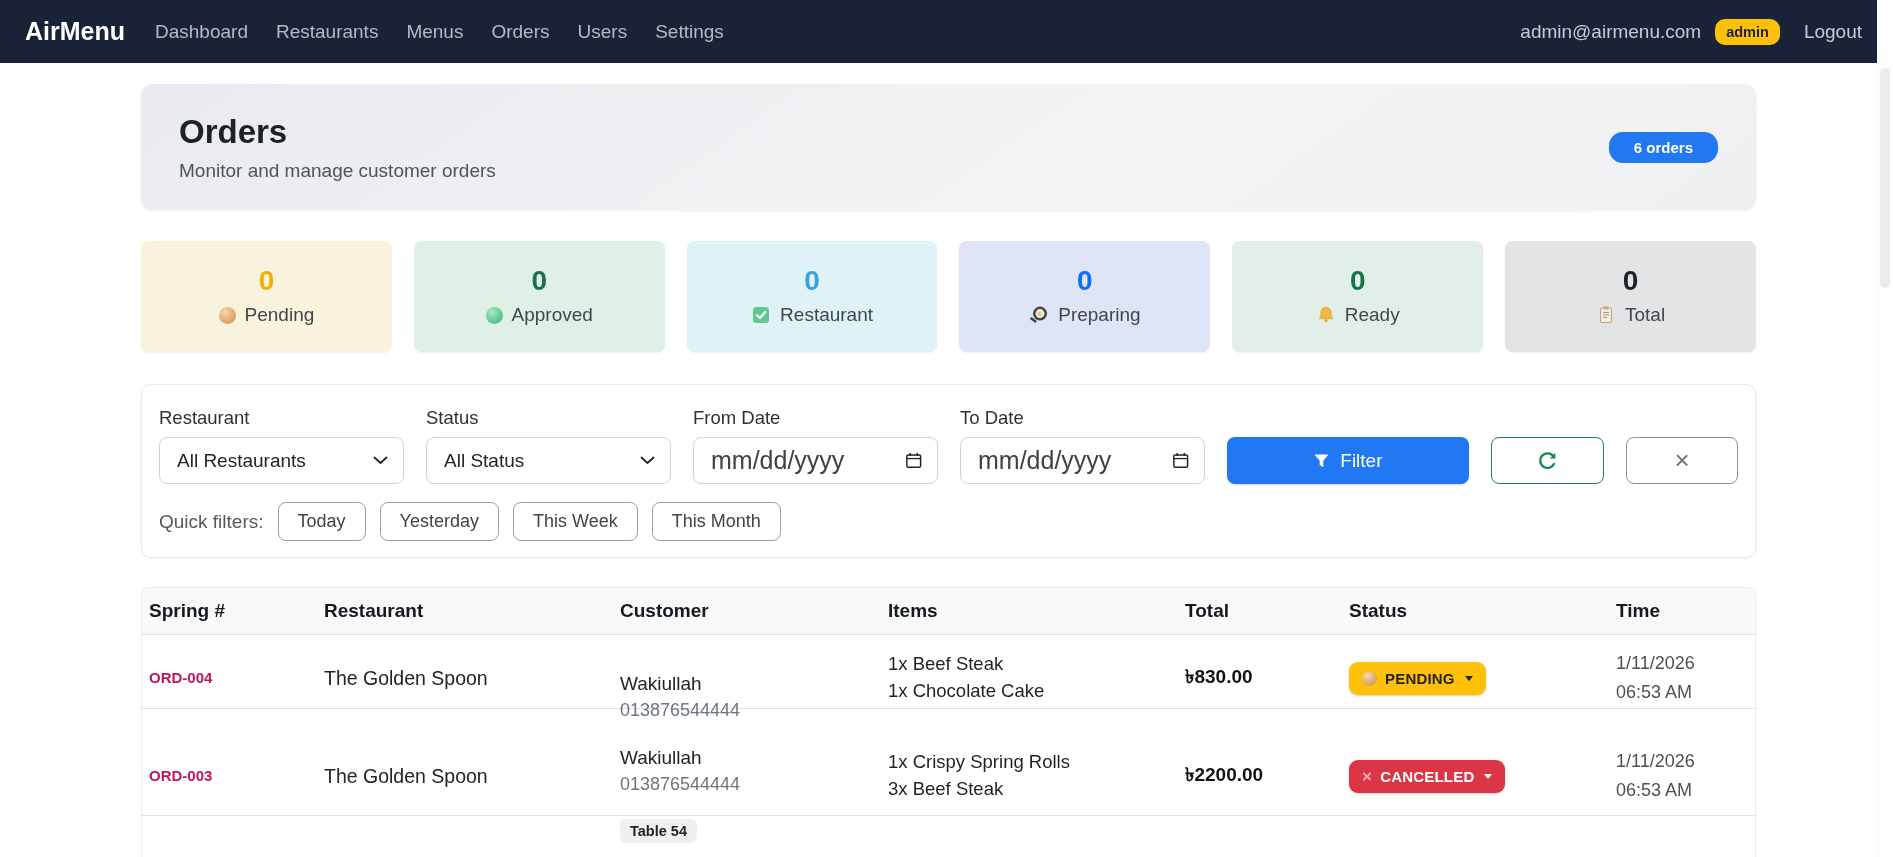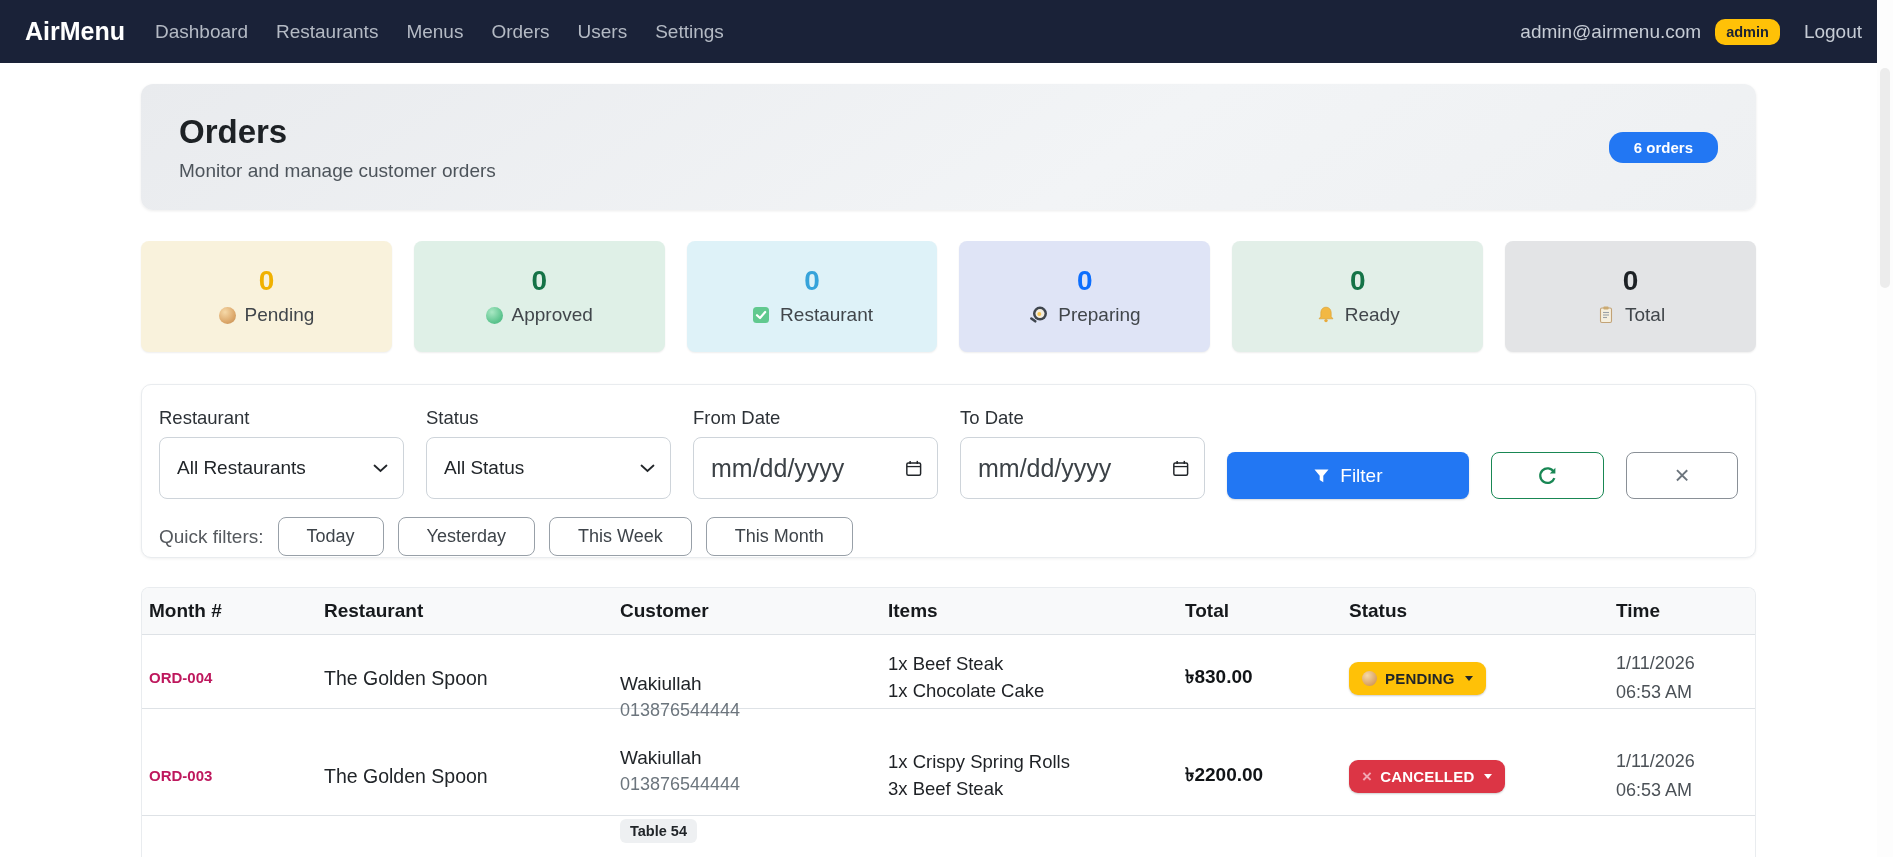--- a/index.html
+++ b/index.html
@@ -55,34 +55,34 @@
   .sphere.green { background:radial-gradient(circle at 35% 30%, #a9e8c4, #5cc48e 65%, #48b27c); }
   .sphere.small { width:15px; height:15px; }
   .icon-svg { display:inline-block; vertical-align:middle; }
 
   
   .filters-card { margin-top:32px; background:#fff; border:1px solid #e9ecef; border-radius:10px;
     box-shadow:0 1px 3px rgba(0,0,0,.06); padding:22px 17px 22px 17px; height:174px; }
   .filters-row { display:flex; gap:22px; align-items:flex-end; }
   .field { display:flex; flex-direction:column; gap:8px; }
   .field-label { font-size:18.5px; color:#2d3237; }
-  .control { width:245px; height:62px; border:1px solid #ced4da; border-radius:8px;
+  .control { width:245px; height:47px; border:1px solid #ced4da; border-radius:8px;
     display:flex; align-items:center; padding:0 15px 0 17px; font-size:19px; color:#212529;
     background:#fff; cursor:pointer; }
   .control .grow { flex:1; }
   .date-input { border:none; outline:none; width:100%; font-family:inherit; font-size:25px; color:#35393d; background:transparent; }
   .date-input::placeholder { color:#3c4247; opacity:1; }
   .btn { height:47px; border-radius:8px; display:flex; align-items:center; justify-content:center;
     gap:10px; font-size:19px; cursor:pointer; border:1px solid transparent; background:#fff; }
   .btn-filter { width:246px; background:#2277f3; color:#fff; font-weight:500; box-shadow:0 1px 2px rgba(0,0,0,.15); }
   .btn-refresh { width:115px; border-color:#198754; }
   .btn-clear { width:114px; border-color:#8a9097; color:#6c757d; font-size:26px; }
   .quick-row { display:flex; align-items:center; gap:14px; margin-top:18px; }
   .quick-label { font-size:19px; color:#55595e; }
-  .btn-quick { padding:8px 28px; border:1px solid #98a0a8; border-radius:8px; background:#fff;
+  .btn-quick { padding:8px 19px; border:1px solid #98a0a8; border-radius:8px; background:#fff;
     font-size:18px; color:#3e444a; cursor:pointer; font-family:inherit; }
 
   
   .table-card { margin-top:29px; background:#fff; border:1px solid #e9ecef; border-bottom:none;
     border-radius:8px 8px 0 0; overflow:hidden; }
   .t-row { display:grid; grid-template-columns:175px 296px 268px 297px 164px 267px 1fr;
     align-items:center; }
   .t-head { background:#f8f9fa; border-bottom:1px solid #dee2e6; height:47px; }
   .t-head > div { font-size:19px; font-weight:700; color:#16191c; padding-left:7px; }
   .t-body-row { border-bottom:1px solid #dee2e6; }
@@ -266,21 +266,21 @@
         <span class="quick-label">Quick filters:</span>
         <button class="btn-quick">Today</button>
         <button class="btn-quick">Yesterday</button>
         <button class="btn-quick">This Week</button>
         <button class="btn-quick">This Month</button>
       </div>
     </div>
 
     <div class="table-card">
       <div class="t-row t-head">
-        <div>Month #</div>
+        <div>Spring #</div>
         <div>Restaurant</div>
         <div>Customer</div>
         <div>Items</div>
         <div>Total</div>
         <div>Status</div>
         <div>Time</div>
       </div>
 
       <div class="t-row t-body-row row-1">
         <div><span class="order-id">ORD-004</span></div>

